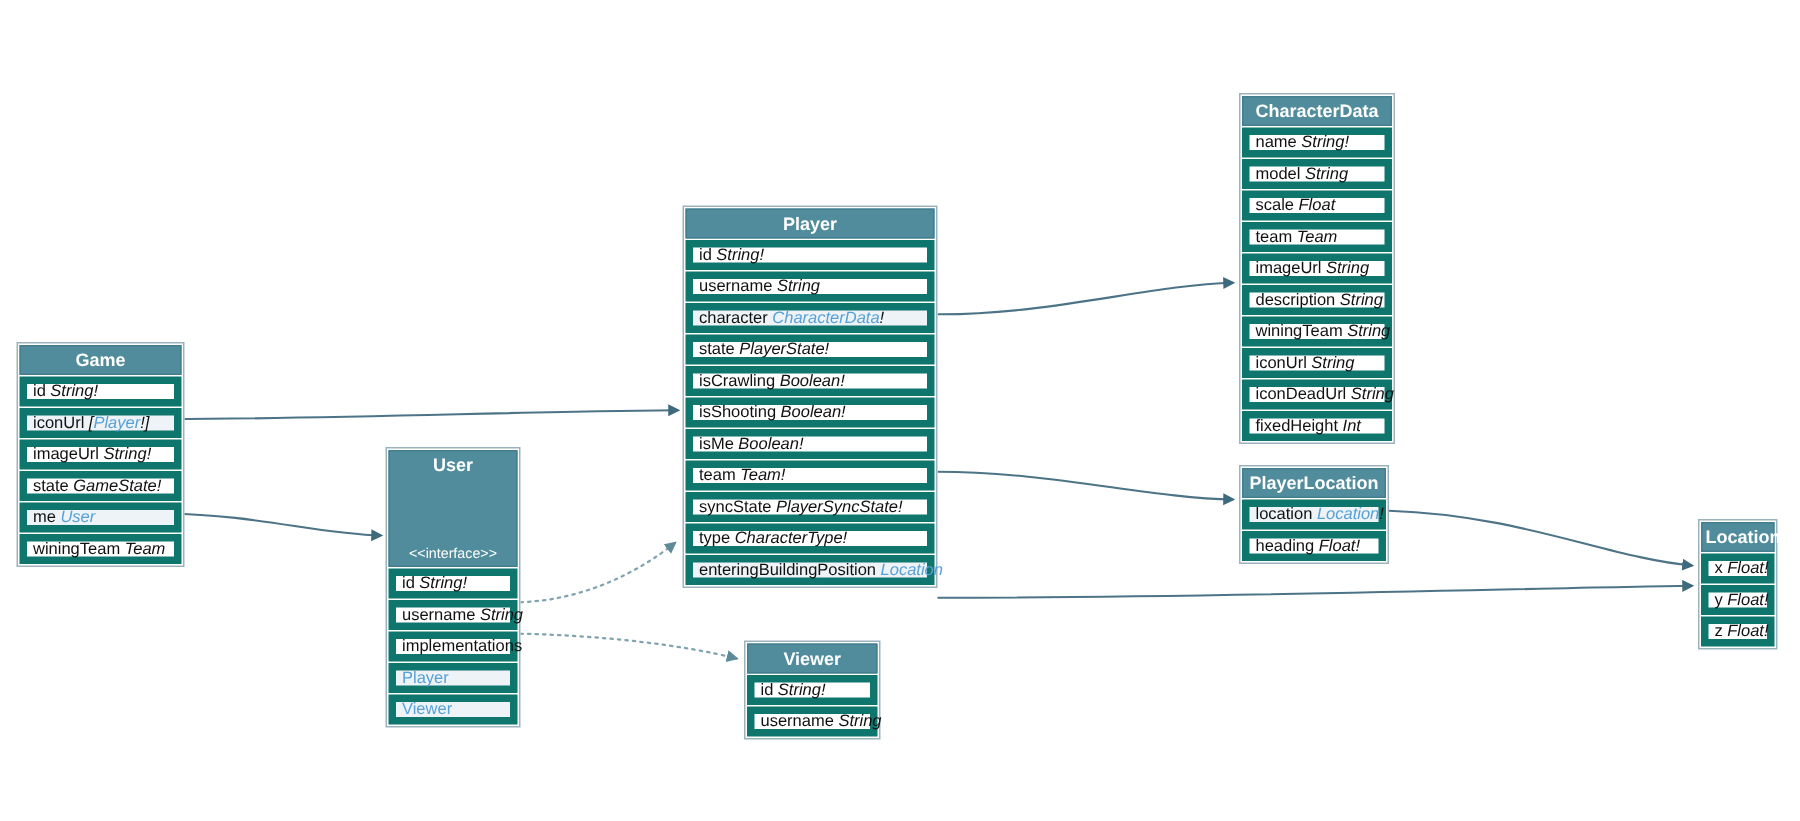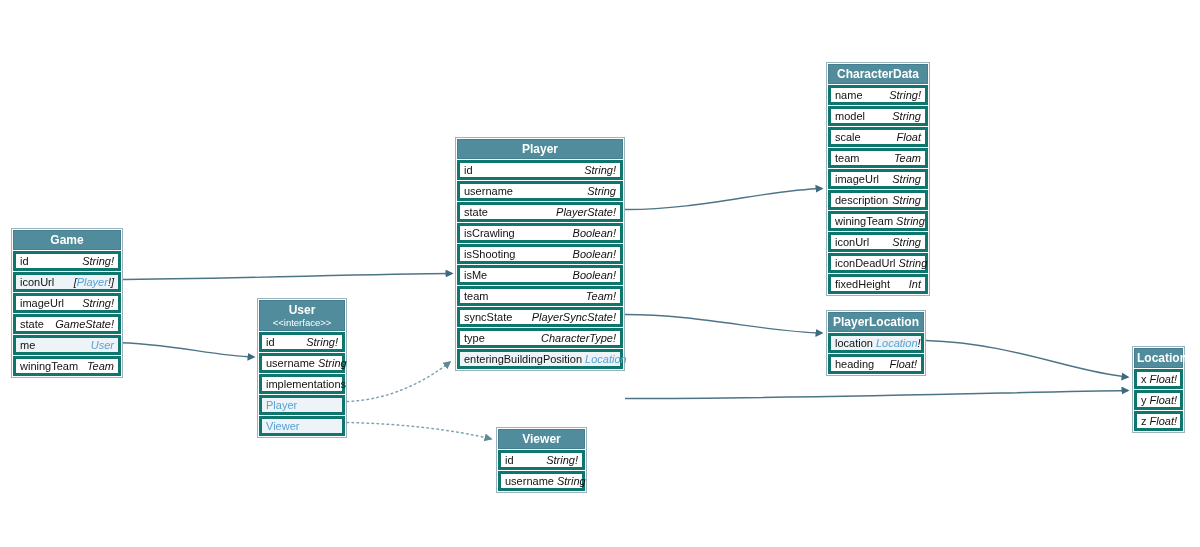--- a/index.html
+++ b/index.html
@@ -21,25 +21,25 @@
     padding: 1px;
   }
   .node-header {
     background: #508c9b;
     border: 1px solid #437f90;
     color: #ffffff;
     text-align: center;
     padding: 2px 2px;
   }
   .node-title { font-size: 12px; font-weight: bold; line-height: 14px; }
-  .node-subtitle { font-size: 9.5px; line-height: 11px; }
+  .node-subtitle { font-size: 9.5px; line-height: 11px; margin-top: 47px; }
   .node-row {
-    display: flex; justify-content: space-between; align-items: center;
+    display: flex; align-items: center;
     gap: 3px;
-    border: 3px solid #0f766e;
+    border: 5px solid #0f766e;
     background: #ffffff;
     margin-top: 1px;
     height: 20px;
     padding: 0 4px;
     font-size: 11px;
     color: #111111;
     white-space: nowrap;
   }
   .node-row.shaded { background: #edf3f6; }
   .field-name { text-align: left; }
@@ -125,20 +125,24 @@
         <div class="node-title">Player</div>
       </div>
       <div class="node-row">
         <span class="field-name">id</span>
         <span class="field-type"><span>String!</span></span>
       </div>
       <div class="node-row">
         <span class="field-name">username</span>
         <span class="field-type"><span>String</span></span>
       </div>
+      <div class="node-row shaded">
+        <span class="field-name">character</span>
+        <span class="field-type"><span class="link">CharacterData</span><span>!</span></span>
+      </div>
       <div class="node-row">
         <span class="field-name">state</span>
         <span class="field-type"><span>PlayerState!</span></span>
       </div>
       <div class="node-row">
         <span class="field-name">isCrawling</span>
         <span class="field-type"><span>Boolean!</span></span>
       </div>
       <div class="node-row">
         <span class="field-name">isShooting</span>

